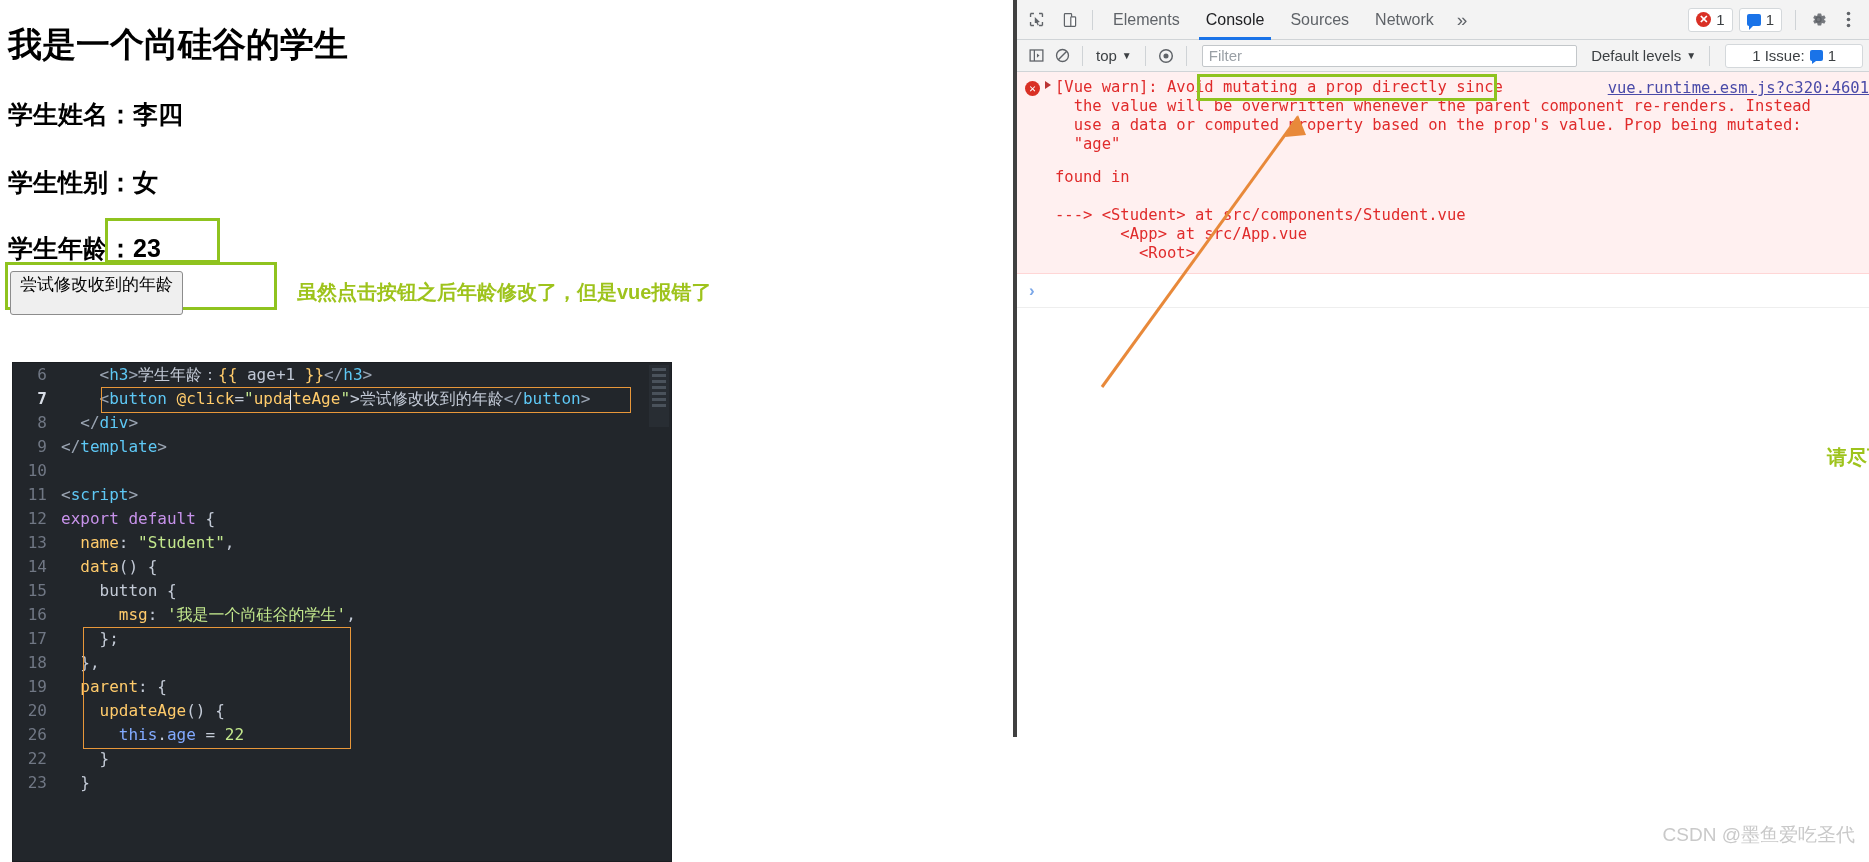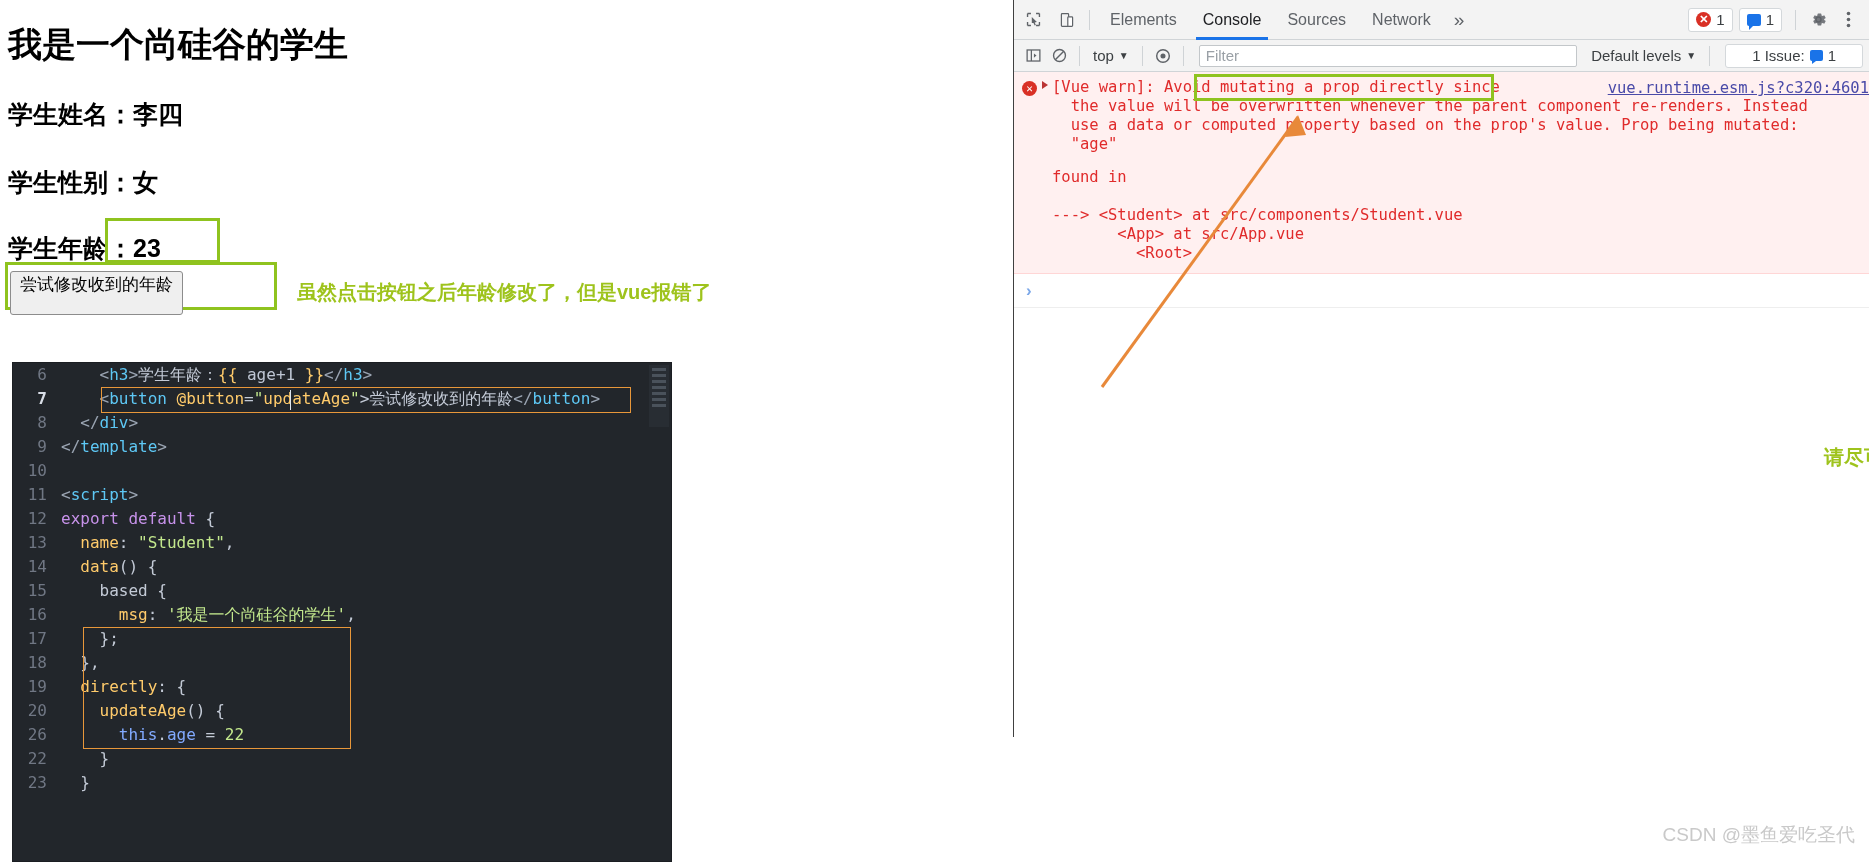--- a/index.html
+++ b/index.html
@@ -104,21 +104,21 @@
     position: absolute; right: 2px; top: 2px; width: 20px; height: 62px;
     background: #2a2f35; opacity: .8;
   }
   #code-minimap i {
     display:block; height:3px; margin:3px 3px; background:#555d68;
   }
 
   
   #devtools {
     position: absolute; left: 1013px; top: 0; width: 856px; height: 737px;
-    background: #fff; border-left: 1px solid #404040;
+    background: #fff; border-left: 4px solid #404040;
     font-family: "Liberation Sans", sans-serif;
   }
   #dt-tabbar {
     position: relative; height: 40px; background: #f3f3f3;
     border-bottom: 1px solid #d0d4d7; display: flex; align-items: center;
   }
   .dt-iconbtn {
     width: 30px; height: 28px; margin-left: 4px;
     display: flex; align-items: center; justify-content: center;
     cursor: pointer; color: #5f6368;
@@ -249,33 +249,33 @@
     <div class="hl-green-box" id="btn-box"></div>
 
     <button id="vue-button">尝试修改收到的年龄</button>
 
     <div class="note-green" id="note-left">虽然点击按钮之后年龄修改了，但是vue报错了</div>
 
     <div id="code-pane">
       <div id="code-gutter"></div>
       <div id="code-lines">
           <div class="code-row"><span class="ln">6</span><span class="code-txt">    <span class="tok-punct">&lt;</span><span class="tok-tag">h3</span><span class="tok-punct">&gt;</span>学生年龄：<span class="tok-brace">{{</span> <span class="tok-plain">age+1</span> <span class="tok-brace">}}</span><span class="tok-punct">&lt;/</span><span class="tok-tag">h3</span><span class="tok-punct">&gt;</span></span></div>
-          <div class="code-row"><span class="ln cur">7</span><span class="code-txt">    <span class="tok-punct">&lt;</span><span class="tok-tag">button</span> <span class="tok-attr">@button</span>=<span class="tok-str">"<span class="tok-attr">updateAge</span>"</span>&gt;尝试修改收到的年龄<span class="tok-punct">&lt;/</span><span class="tok-tag">button</span><span class="tok-punct">&gt;</span></span></div>
+          <div class="code-row"><span class="ln cur">7</span><span class="code-txt">    <span class="tok-punct">&lt;</span><span class="tok-tag">button</span> <span class="tok-attr">@click</span>=<span class="tok-str">"<span class="tok-attr">updateAge</span>"</span>&gt;尝试修改收到的年龄<span class="tok-punct">&lt;/</span><span class="tok-tag">button</span><span class="tok-punct">&gt;</span></span></div>
           <div class="code-row"><span class="ln">8</span><span class="code-txt">  <span class="tok-punct">&lt;/</span><span class="tok-tag">div</span><span class="tok-punct">&gt;</span></span></div>
           <div class="code-row"><span class="ln">9</span><span class="code-txt"><span class="tok-punct">&lt;/</span><span class="tok-tag">template</span><span class="tok-punct">&gt;</span></span></div>
           <div class="code-row"><span class="ln">10</span><span class="code-txt"></span></div>
           <div class="code-row"><span class="ln">11</span><span class="code-txt"><span class="tok-punct">&lt;</span><span class="tok-tag">script</span><span class="tok-punct">&gt;</span></span></div>
           <div class="code-row"><span class="ln">12</span><span class="code-txt"><span class="tok-kw">export</span> <span class="tok-kw">default</span> {</span></div>
           <div class="code-row"><span class="ln">13</span><span class="code-txt">  <span class="tok-attr">name</span>: <span class="tok-str">"Student"</span>,</span></div>
           <div class="code-row"><span class="ln">14</span><span class="code-txt">  <span class="tok-attr">data</span>() {</span></div>
-          <div class="code-row"><span class="ln">15</span><span class="code-txt">    based {</span></div>
+          <div class="code-row"><span class="ln">15</span><span class="code-txt">    button {</span></div>
           <div class="code-row"><span class="ln">16</span><span class="code-txt">      <span class="tok-attr">msg</span>: <span class="tok-str">'我是一个尚硅谷的学生'</span>,</span></div>
           <div class="code-row"><span class="ln">17</span><span class="code-txt">    };</span></div>
           <div class="code-row"><span class="ln">18</span><span class="code-txt">  },</span></div>
-          <div class="code-row"><span class="ln">19</span><span class="code-txt">  <span class="tok-attr">directly</span>: {</span></div>
+          <div class="code-row"><span class="ln">19</span><span class="code-txt">  <span class="tok-attr">parent</span>: {</span></div>
           <div class="code-row"><span class="ln">20</span><span class="code-txt">    <span class="tok-attr">updateAge</span>() {</span></div>
           <div class="code-row"><span class="ln">26</span><span class="code-txt">      <span class="tok-fn">this</span>.<span class="tok-fn">age</span> = <span class="tok-str">22</span></span></div>
           <div class="code-row"><span class="ln">22</span><span class="code-txt">    }</span></div>
           <div class="code-row"><span class="ln">23</span><span class="code-txt">  }</span></div>
         </div>
       <div id="code-hl-line"></div>
       <div id="code-hl-methods"></div>
       <div id="code-caret"></div>
       <div id="code-minimap">
         <i></i>

